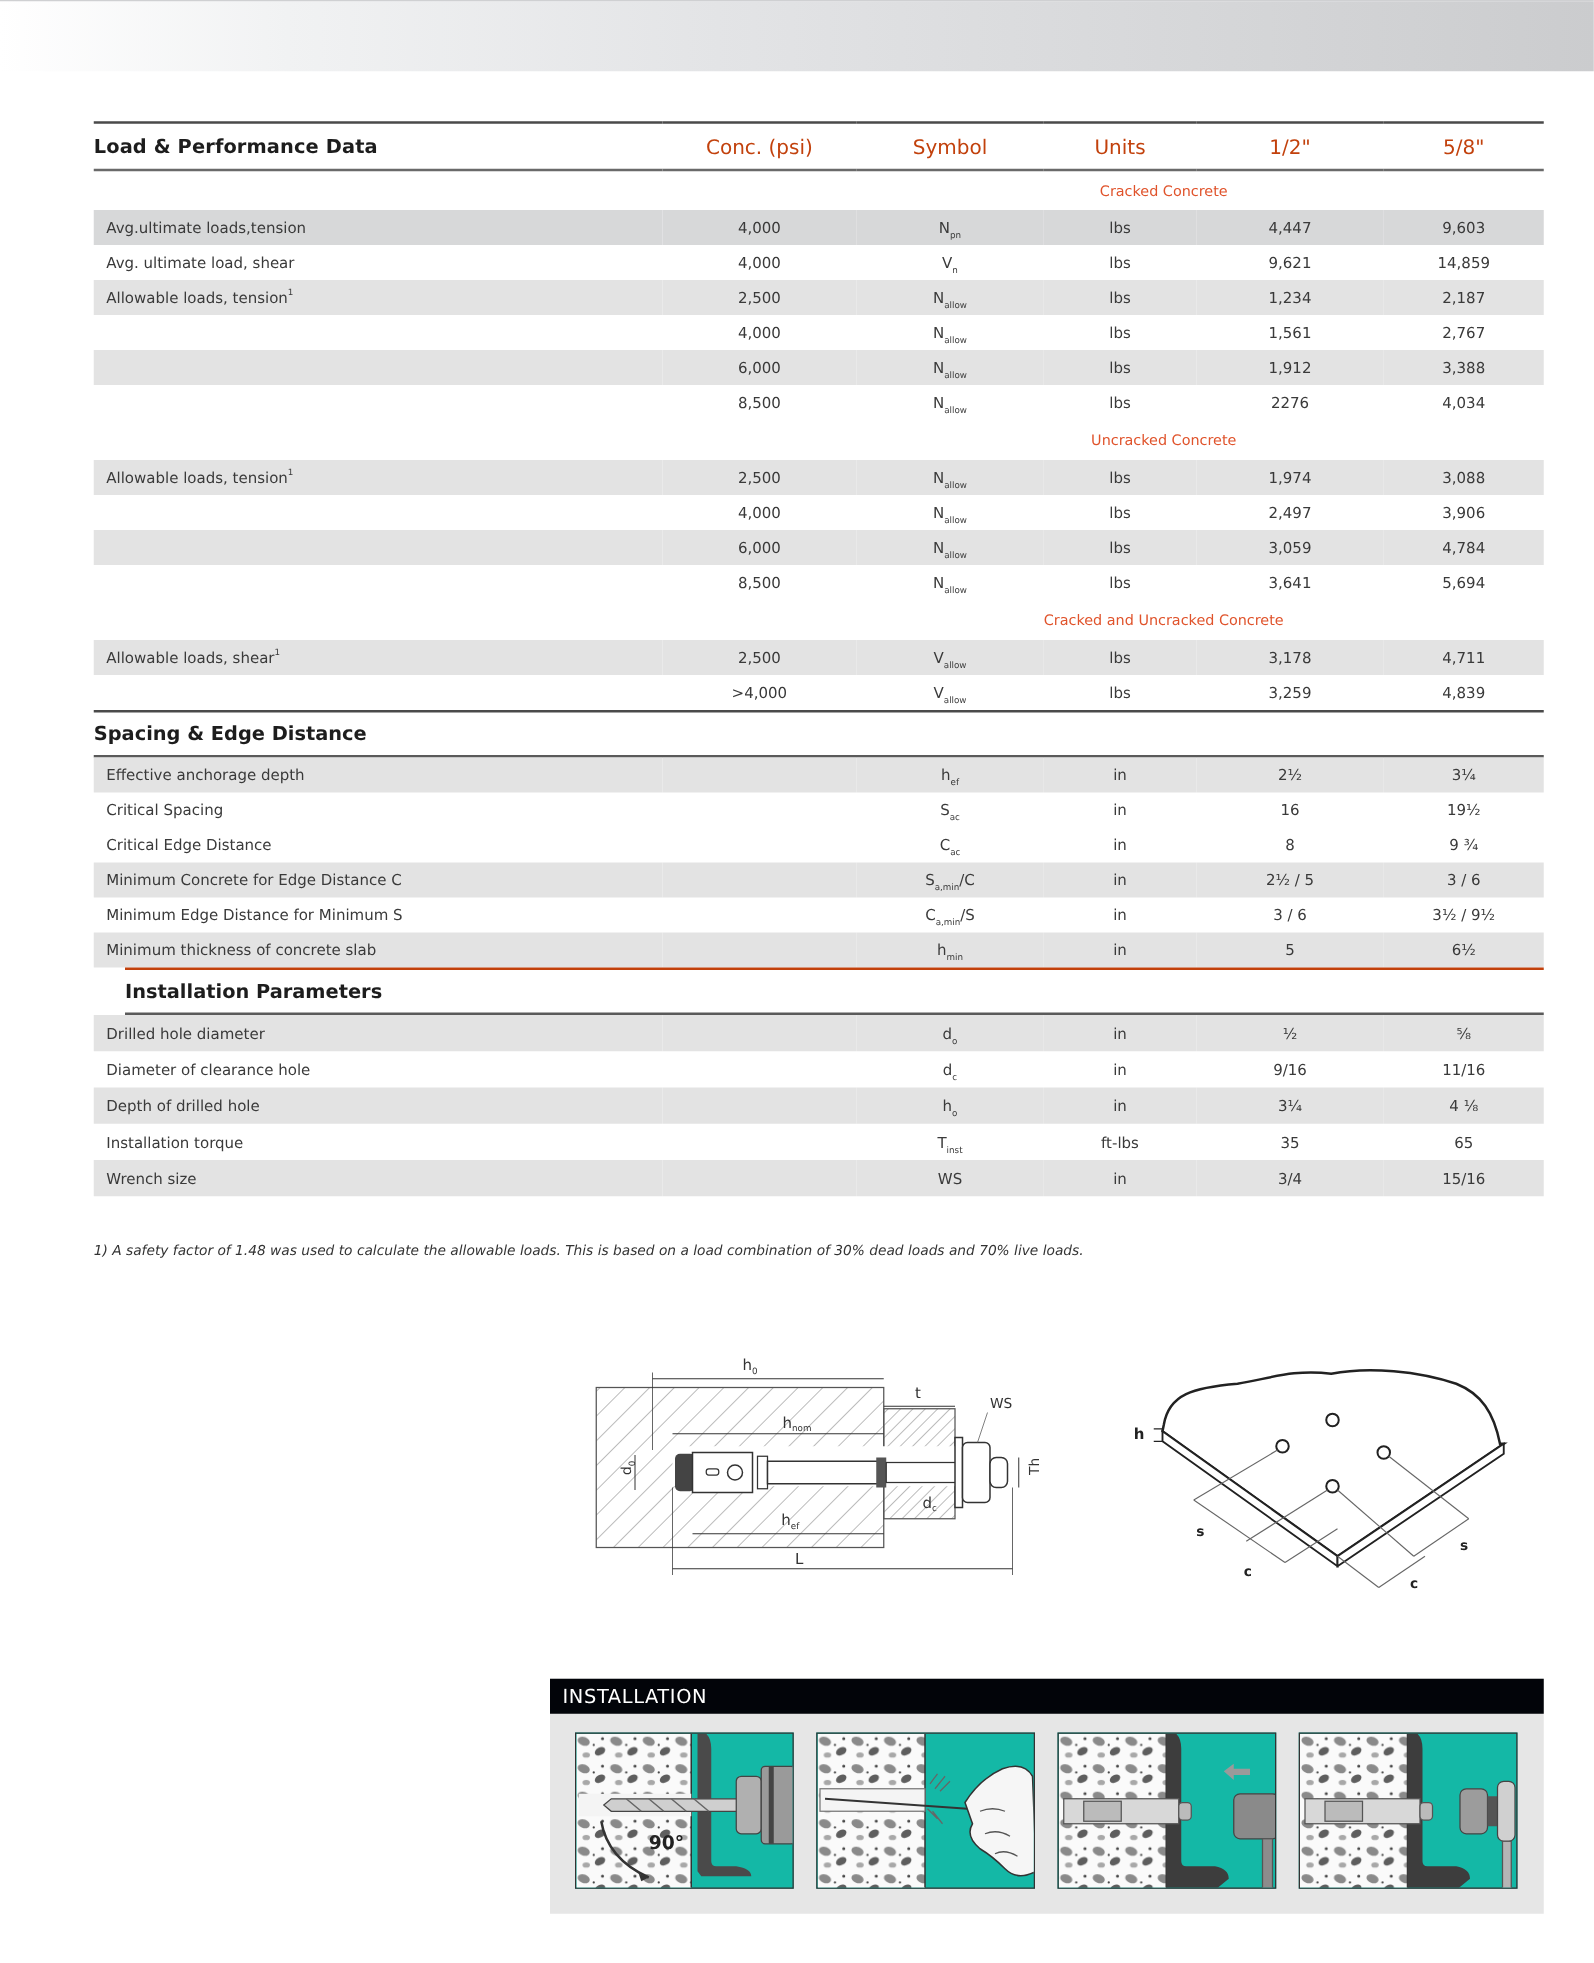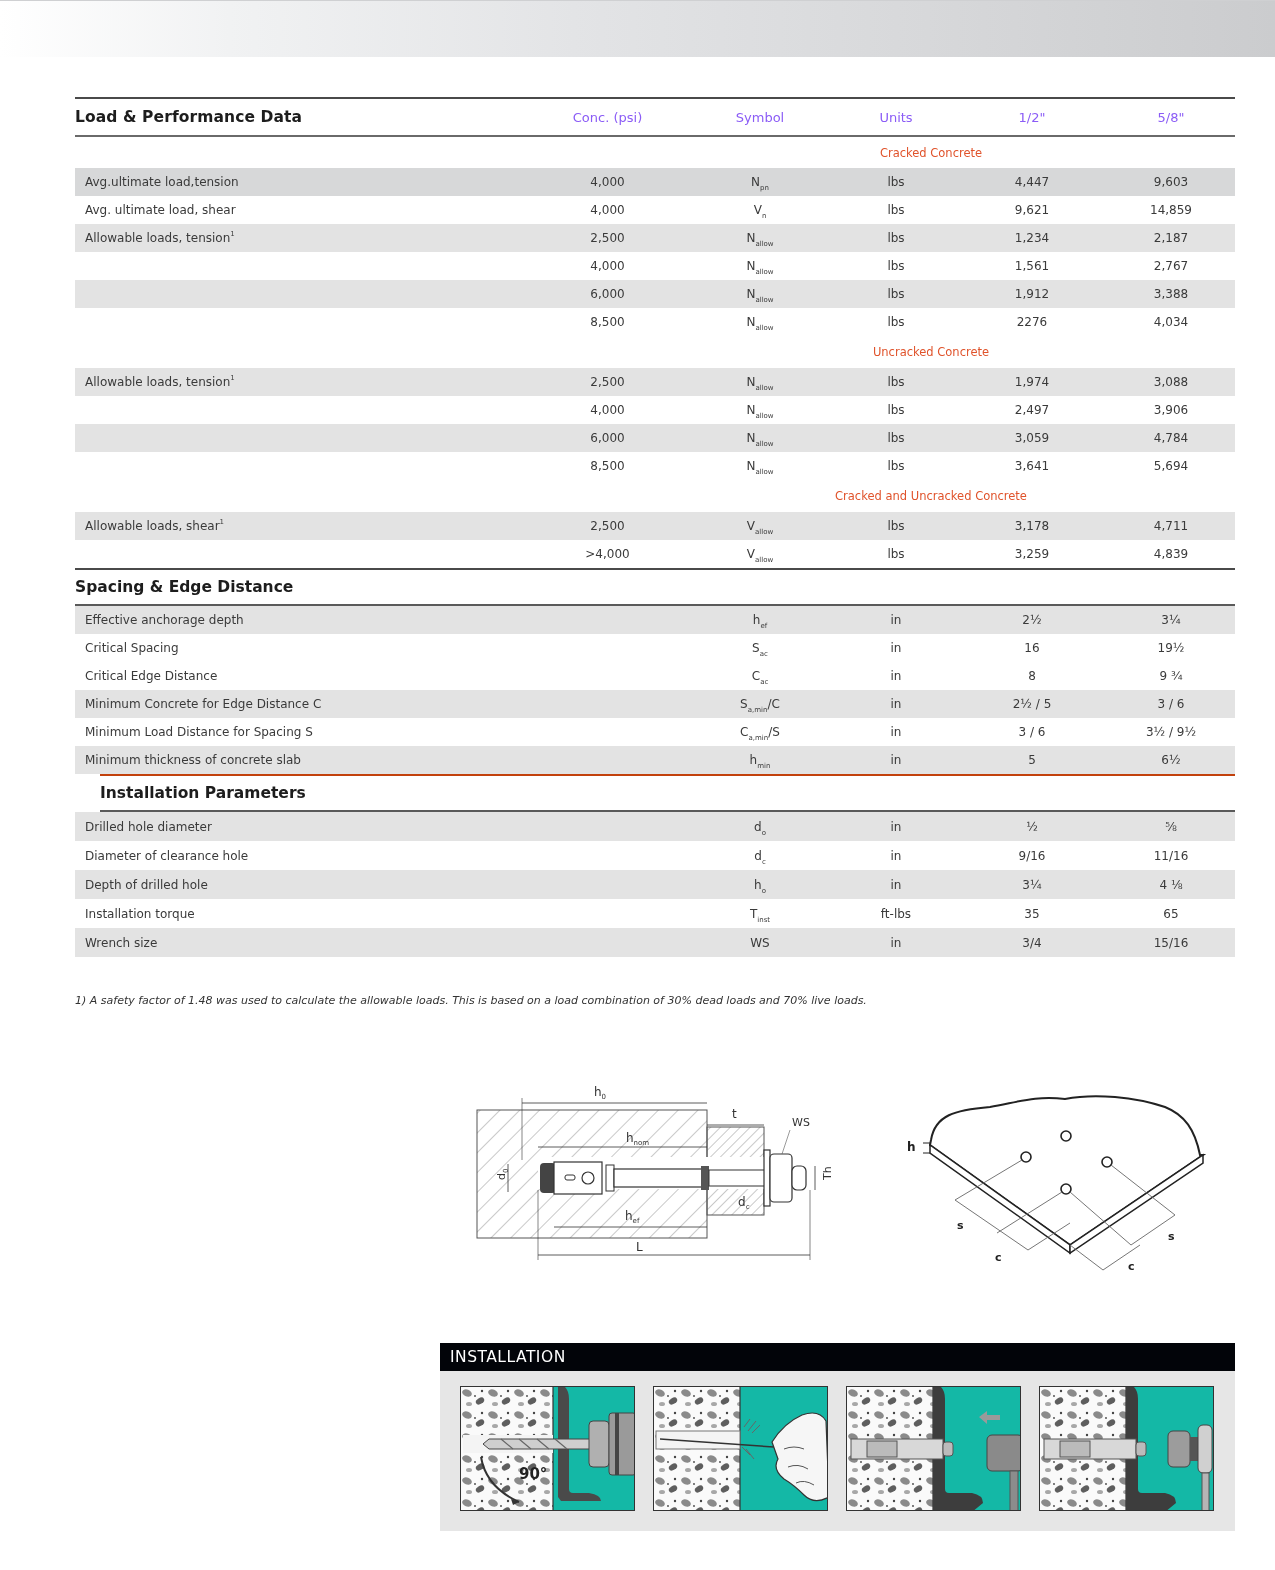--- a/index.html
+++ b/index.html
@@ -13,21 +13,21 @@
   .sheet { position: absolute; left: 75px; top: 97px; width: 1160px; }
 
   table.spec { width: 1160px; border-collapse: collapse; table-layout: fixed; font-size: 12px; }
   table.spec col.c-label { width: 455px; }
   table.spec col.c-conc { width: 155px; }
   table.spec col.c-sym { width: 150px; }
   table.spec col.c-unit { width: 122px; }
   table.spec col.c-v1 { width: 150px; }
   table.spec col.c-v2 { width: 128px; }
 
-  .thead-row th { height: 38px; font-weight: normal; color: #8b5cf6; font-size: 13px; text-align: center;
+  .thead-row th { height: 38px; font-weight: normal; color: #c2410c; font-size: 16px; text-align: center;
     border-top: 2px solid #4a4a4a; border-bottom: 2px solid #6a6a6a; }
   .thead-row th.title { text-align: left; font-weight: bold; font-size: 15.5px; color: #1d1d1d; letter-spacing: 0.1px; }
 
   .section-label td { height: 32px; text-align: center; padding-left: 552px; color: #e0532b; font-size: 11.5px; vertical-align: middle; }
 
   tr.row td { height: 28px; text-align: center; color: #3a3a3a; vertical-align: middle; font-size: 12px; }
   tr.row td.label { text-align: left; padding-left: 10px; }
   tr.row.gray td { background: #e3e3e3; }
   tr.row.dark td { background: #d7d8d9; }
 
@@ -72,21 +72,21 @@
         <th>Units</th>
         <th>1/2"</th>
         <th>5/8"</th>
       </tr>
     </thead>
     <tbody id="load-body">
         <tr class="section-label">
           <td colspan="6">Cracked Concrete</td>
         </tr>
         <tr class="row dark">
-    <td class="label"><span>Avg.ultimate load,tension</span></td>
+    <td class="label"><span>Avg.ultimate loads,tension</span></td>
     <td>4,000</td>
     <td><span class="sym"><span>N</span><sub>pn</sub></span></td>
     <td>lbs</td>
     <td>4,447</td>
     <td>9,603</td>
   </tr>
         <tr class="row">
     <td class="label"><span>Avg. ultimate load, shear</span></td>
     <td>4,000</td>
     <td><span class="sym"><span>V</span><sub>n</sub></span></td>
@@ -220,21 +220,21 @@
   </tr>
         <tr class="row gray">
     <td class="label"><span>Minimum Concrete for Edge Distance C</span></td>
     <td></td>
     <td><span class="sym"><span>S</span><sub>a,min</sub><span>/C</span></span></td>
     <td>in</td>
     <td>2½ / 5</td>
     <td>3 / 6</td>
   </tr>
         <tr class="row">
-    <td class="label"><span>Minimum Load Distance for Spacing S</span></td>
+    <td class="label"><span>Minimum Edge Distance for Minimum S</span></td>
     <td></td>
     <td><span class="sym"><span>C</span><sub>a,min</sub><span>/S</span></span></td>
     <td>in</td>
     <td>3 / 6</td>
     <td>3½ / 9½</td>
   </tr>
         <tr class="row gray">
     <td class="label"><span>Minimum thickness of concrete slab</span></td>
     <td></td>
     <td><span class="sym"><span>h</span><sub>min</sub></span></td>

